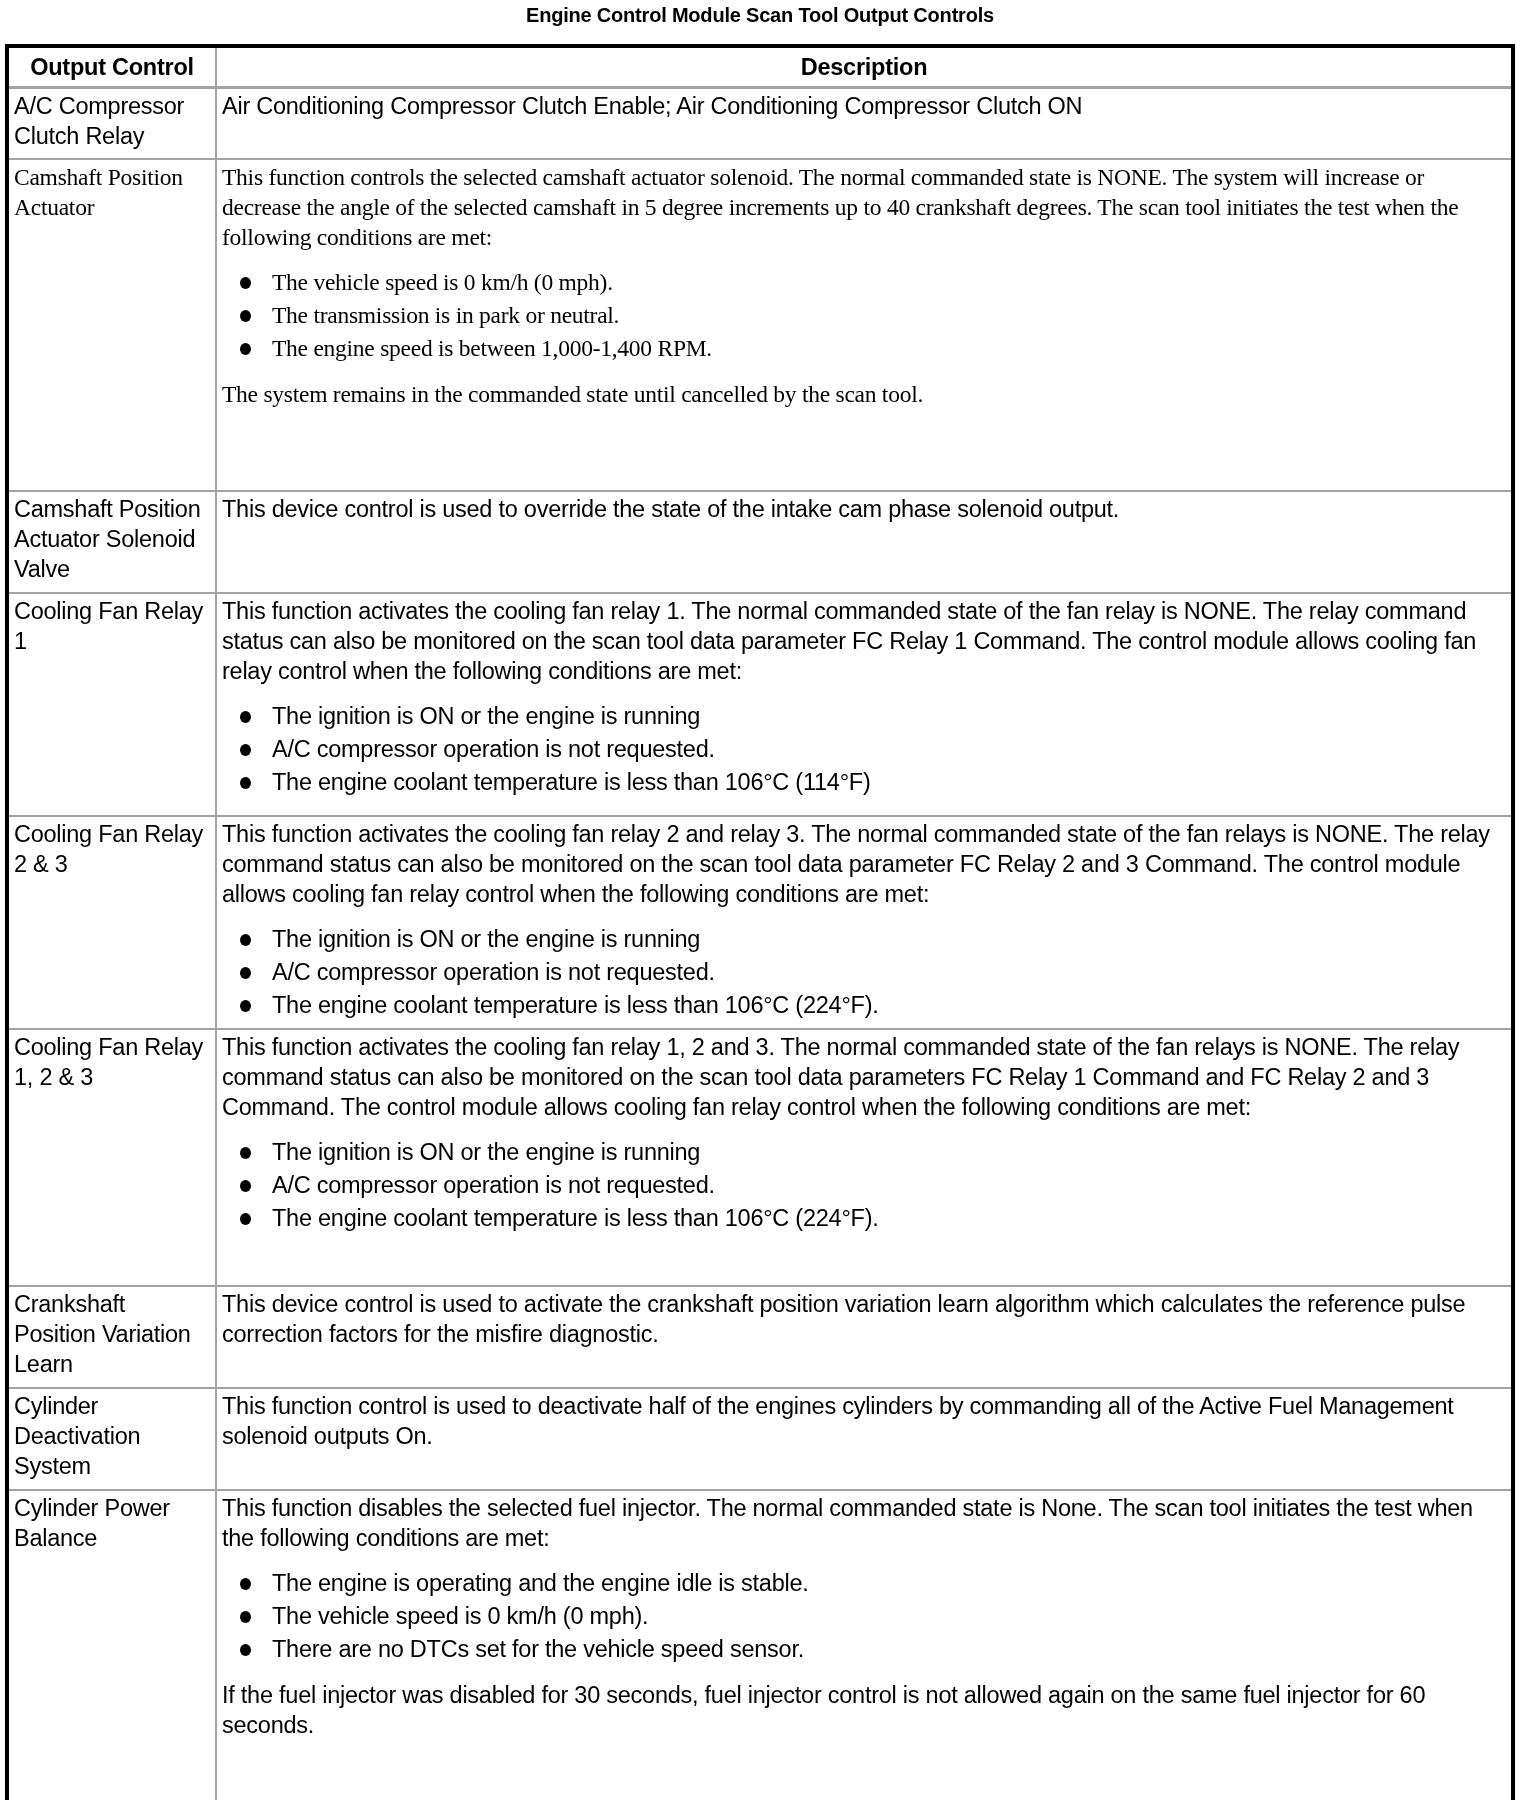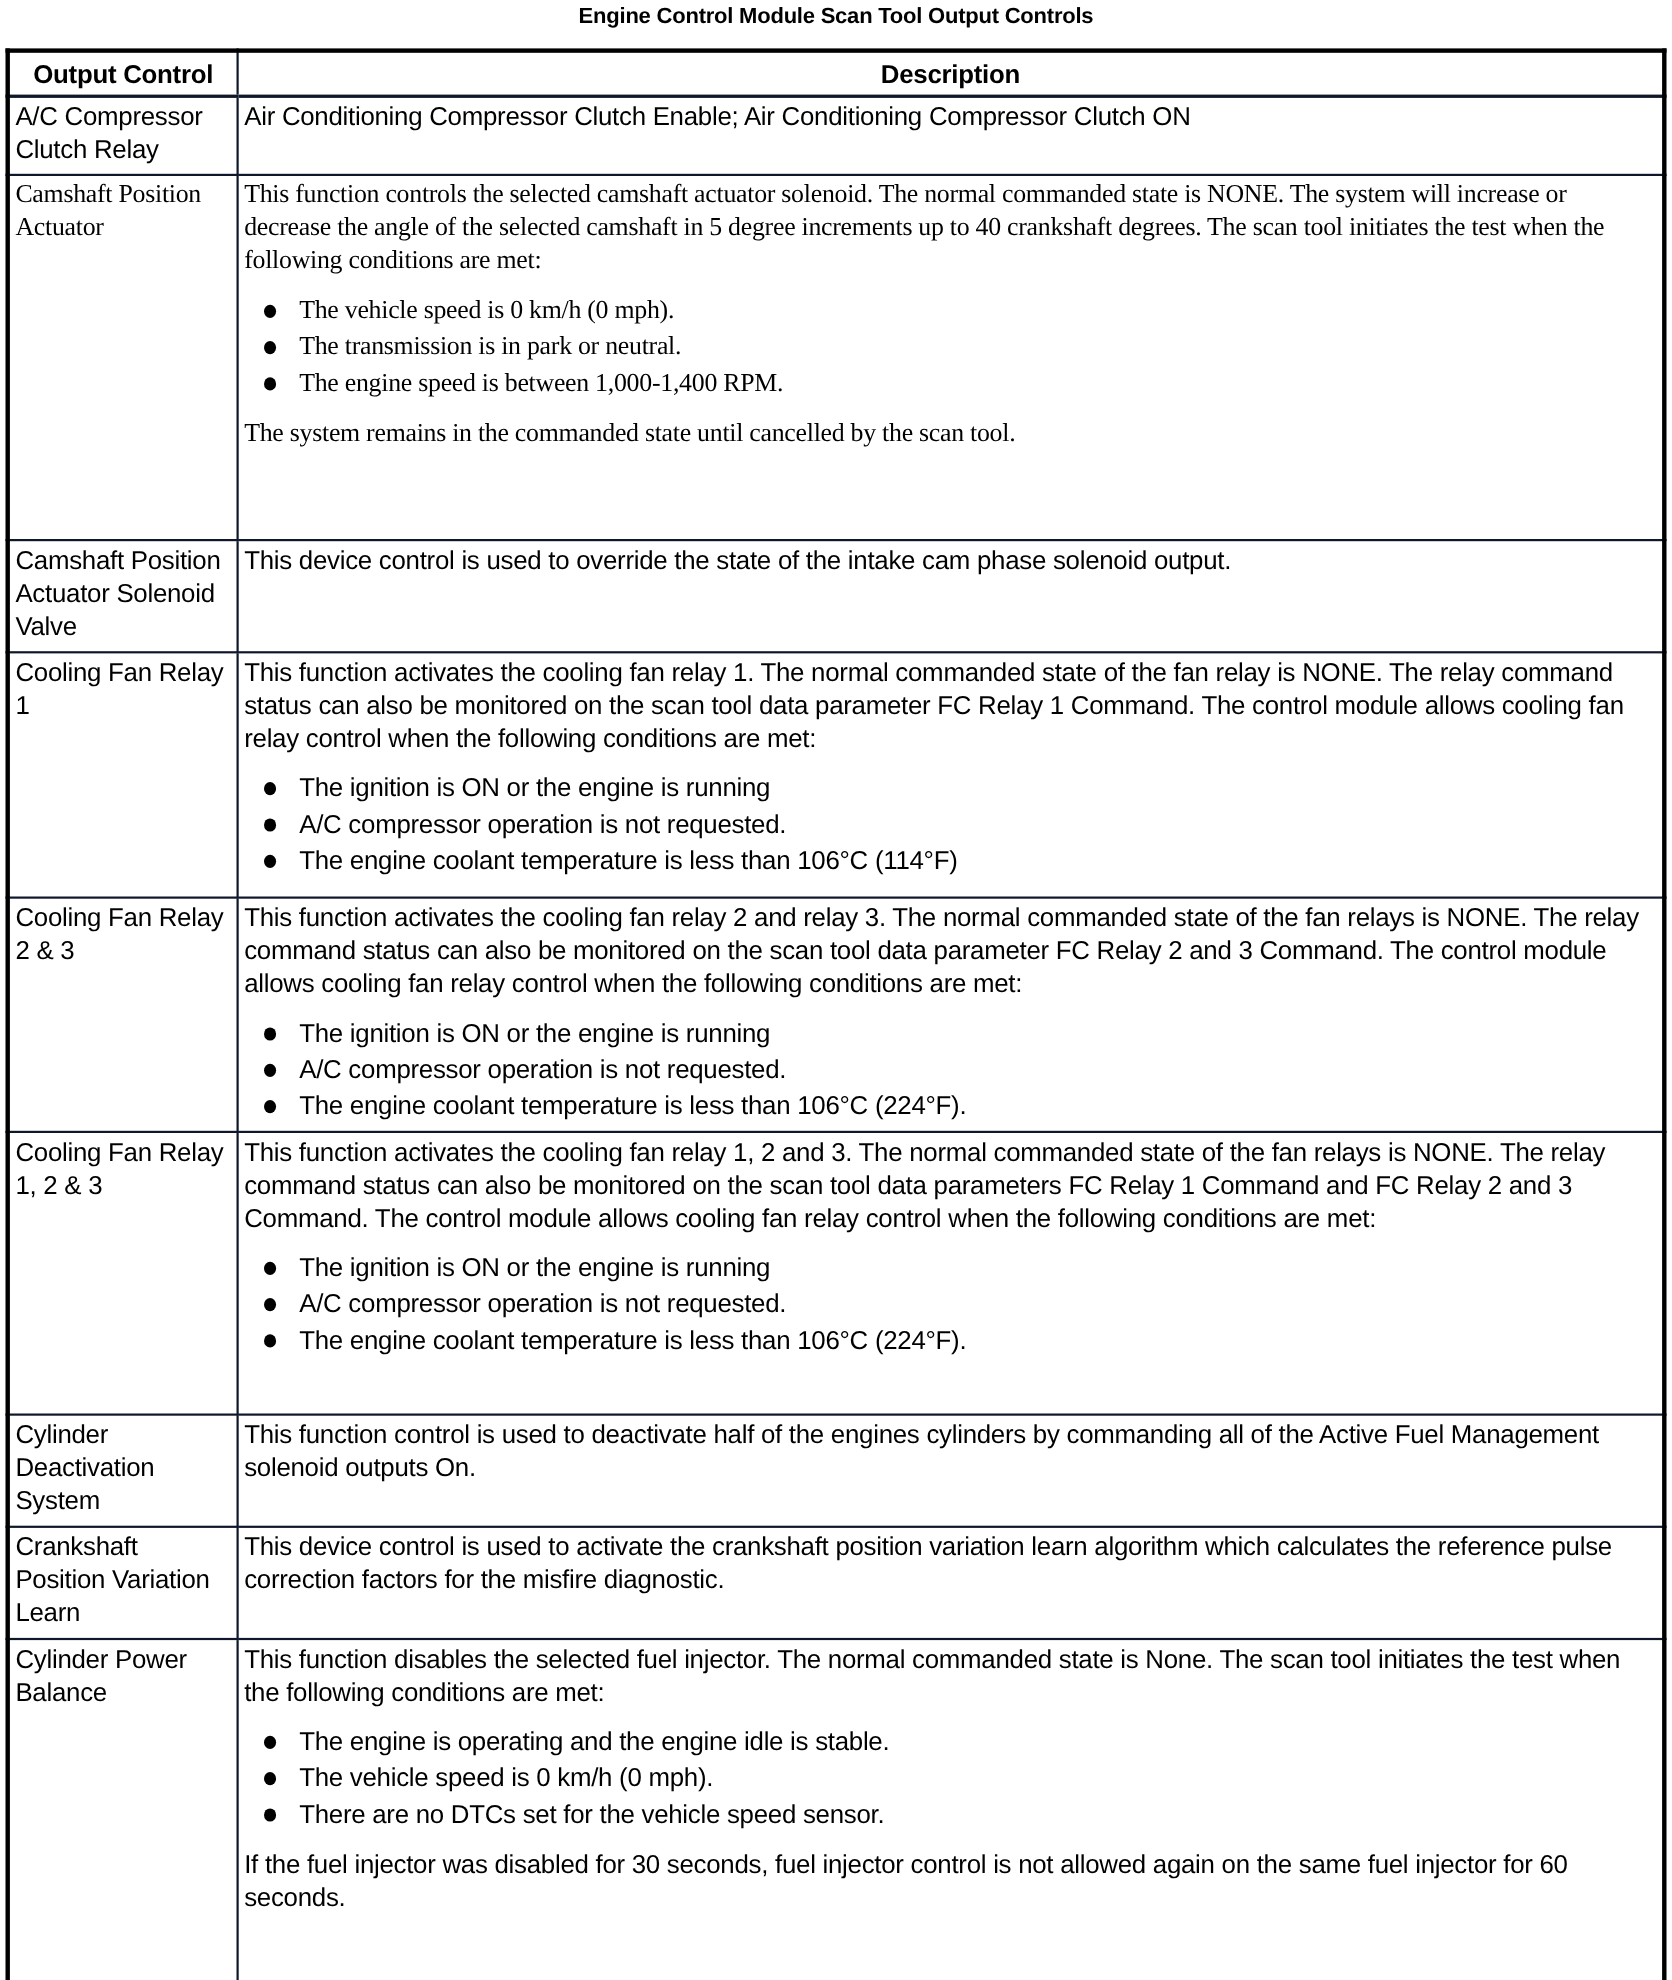--- a/index.html
+++ b/index.html
@@ -31,21 +31,21 @@
       top: 44px;
       left: 5px;
       width: 1510px;
       border-collapse: collapse;
       border: 4px solid #000;
       table-layout: fixed;
     }
     table.doc col.c1 { width: 209px; }
     table.doc col.c2 { width: auto; }
     table.doc th, table.doc td {
-      border: 2px solid #0f172a;
+      border: 2px solid #a3a3a3;
       vertical-align: top;
       font-size: 23.5px;
       line-height: 30px;
       letter-spacing: -0.25px;
       padding: 2px 5px 6px 5px;
       text-align: left;
       margin-top: 32px;
     }
     table.doc th {
       font-weight: bold;
@@ -153,30 +153,30 @@
       <p class="para intro">This function activates the cooling fan relay 1, 2 and 3. The normal commanded state of the fan relays is NONE. The relay command status can also be monitored on the scan tool data parameters FC Relay 1 Command and FC Relay 2 and 3 Command. The control module allows cooling fan relay control when the following conditions are met:</p>
     <ul class="bullets">
             <li><span class="dot"></span><span>The ignition is ON or the engine is running</span></li>
             <li><span class="dot"></span><span>A/C compressor operation is not requested.</span></li>
             <li><span class="dot"></span><span>The engine coolant temperature is less than 106°C (224°F).</span></li>
           </ul>
         </td>
   </tr>
 
   <tr style="height: 102px;">
-    <td class="oc">Cylinder Deactivation System</td>
+    <td class="oc">Crankshaft Position Variation Learn</td>
     <td class="desc">
-      <p class="para intro">This function control is used to deactivate half of the engines cylinders by commanding all of the Active Fuel Management solenoid outputs On.</p>
+      <p class="para intro">This device control is used to activate the crankshaft position variation learn algorithm which calculates the reference pulse correction factors for the misfire diagnostic.</p>
     </td>
   </tr>
 
   <tr style="height: 102px;">
-    <td class="oc">Crankshaft Position Variation Learn</td>
+    <td class="oc">Cylinder Deactivation System</td>
     <td class="desc">
-      <p class="para intro">This device control is used to activate the crankshaft position variation learn algorithm which calculates the reference pulse correction factors for the misfire diagnostic.</p>
+      <p class="para intro">This function control is used to deactivate half of the engines cylinders by commanding all of the Active Fuel Management solenoid outputs On.</p>
     </td>
   </tr>
 
   <tr style="height: 344px;">
     <td class="oc">Cylinder Power Balance</td>
     <td class="desc">
       <p class="para intro">This function disables the selected fuel injector. The normal commanded state is None. The scan tool initiates the test when the following conditions are met:</p>
     <ul class="bullets">
             <li><span class="dot"></span><span>The engine is operating and the engine idle is stable.</span></li>
             <li><span class="dot"></span><span>The vehicle speed is 0 km/h (0 mph).</span></li>

